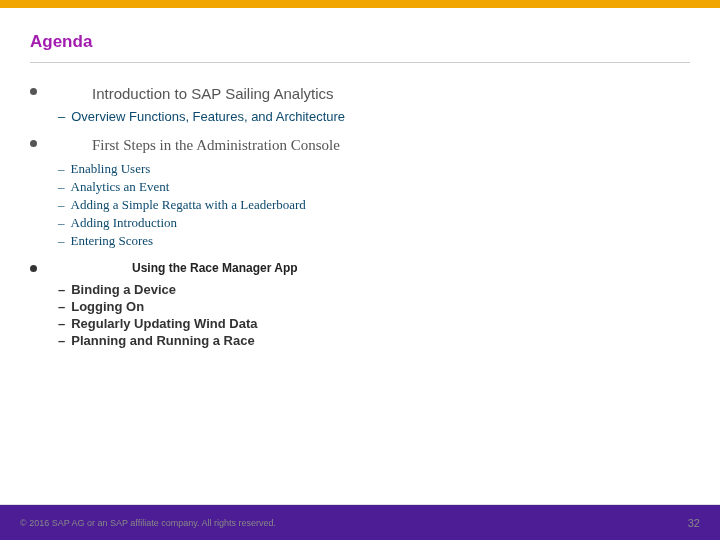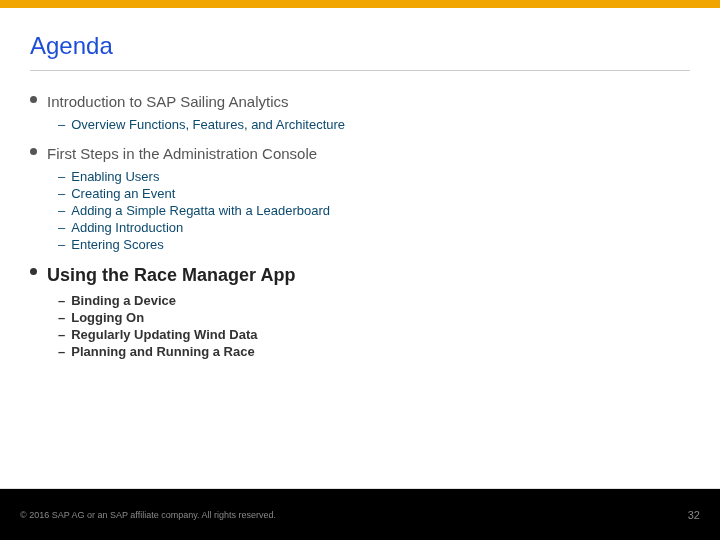--- a/index.html
+++ b/index.html
@@ -17,23 +17,23 @@
       width: 100%;
       height: 8px;
       background: #f0a500;
     }
 
     .content-area {
       padding: 24px 30px 16px 30px;
     }
 
     .page-title {
-      font-size: 24px;
-      font-weight: normal;
-      color: #1d4ed8;
+      font-size: 17px;
+      font-weight: bold;
+      color: #a21caf;
       margin-bottom: 10px;
     }
 
     .divider {
       border: none;
       border-top: 1px solid #cccccc;
       margin-bottom: 20px;
     }
 
     .agenda-list {
@@ -44,20 +44,21 @@
     .bullet-item {
       margin-bottom: 6px;
     }
 
     .bullet-main {
       display: flex;
       align-items: flex-start;
       font-size: 14px;
       color: #555555;
       margin-bottom: 4px;
+      gap: 45px;
     }
 
     .bullet-main.active {
       color: #333333;
       font-weight: normal;
     }
 
     .bullet-dot {
       display: inline-block;
       width: 7px;
@@ -97,30 +98,31 @@
     }
 
     .bullet-main-text {
       font-size: 15px;
       line-height: 1.4;
     }
 
     .bullet-main-text.bold-active {
       font-weight: bold;
       color: #222222;
-      font-size: 18px;
+      font-size: 12px;
+      margin-left: 40px;
     }
 
     .footer {
       position: absolute;
       bottom: 0;
       left: 0;
       right: 0;
-      height: 52px;
-      background: #000000;
+      height: 36px;
+      background: #4c1d95;
       border-top: 1px solid #e0e0e0;
       display: flex;
       align-items: center;
       justify-content: space-between;
       padding: 0 20px;
     }
 
     .footer-text {
       font-size: 9px;
       color: #888888;
@@ -145,28 +147,28 @@
     <li class="bullet-item">
       <div class="bullet-main">
         <span class="bullet-dot"></span>
         <span class="bullet-main-text">Introduction to SAP Sailing Analytics</span>
       </div>
       <ul class="sub-items">
         <li class="sub-item">Overview Functions, Features, and Architecture</li>
       </ul>
     </li>
 
-    <li class="bullet-item" style="margin-top:10px;">
+    <li class="bullet-item" style="margin-top:10px;font-family:Liberation Serif, serif;">
       <div class="bullet-main">
         <span class="bullet-dot"></span>
         <span class="bullet-main-text">First Steps in the Administration Console</span>
       </div>
       <ul class="sub-items">
         <li class="sub-item">Enabling Users</li>
-        <li class="sub-item">Creating an Event</li>
+        <li class="sub-item">Analytics an Event</li>
         <li class="sub-item">Adding a Simple Regatta with a Leaderboard</li>
         <li class="sub-item">Adding Introduction</li>
         <li class="sub-item">Entering Scores</li>
       </ul>
     </li>
 
     <li class="bullet-item" style="margin-top:10px;">
       <div class="bullet-main active">
         <span class="bullet-dot active"></span>
         <span class="bullet-main-text bold-active">Using the Race Manager App</span>

